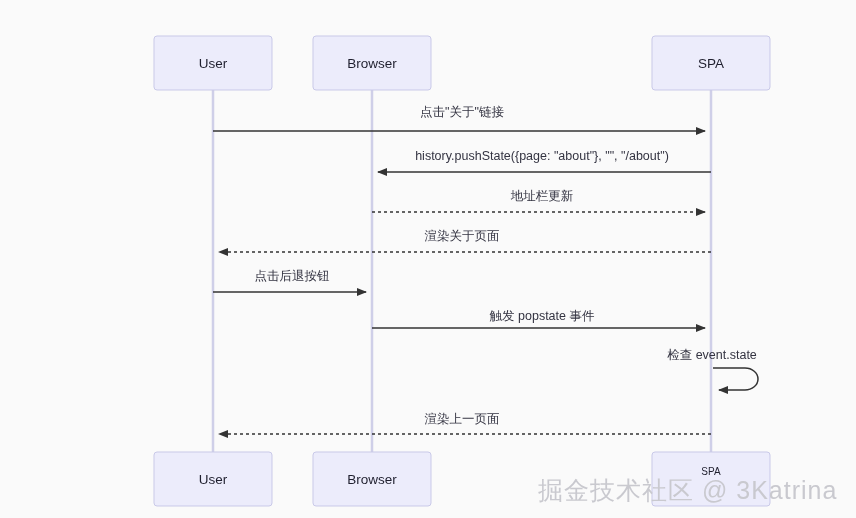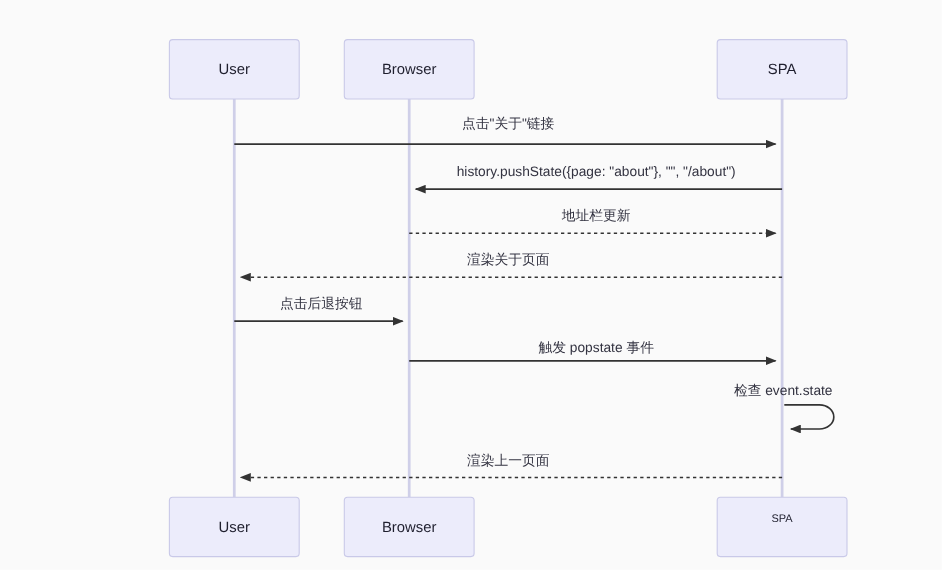--- a/index.html
+++ b/index.html
@@ -131,13 +131,14 @@
     <g>
       <rect x="313" y="452" width="118" height="54" rx="3" ry="3" fill="#ececfb" stroke="#c9c9e8" stroke-width="1"></rect>
       <text class="actor-label" x="372" y="480">Browser</text>
     </g>
     <g>
       <rect x="652" y="452" width="118" height="54" rx="3" ry="3" fill="#ececfb" stroke="#c9c9e8" stroke-width="1"></rect>
       <text class="actor-label" x="711" y="472" style="font-size:10px;">SPA</text>
     </g>
   </svg>
 
+  <div class="watermark-text">掘金技术社区 @ 3Katrina</div>
 </div>
 
 </body></html>

